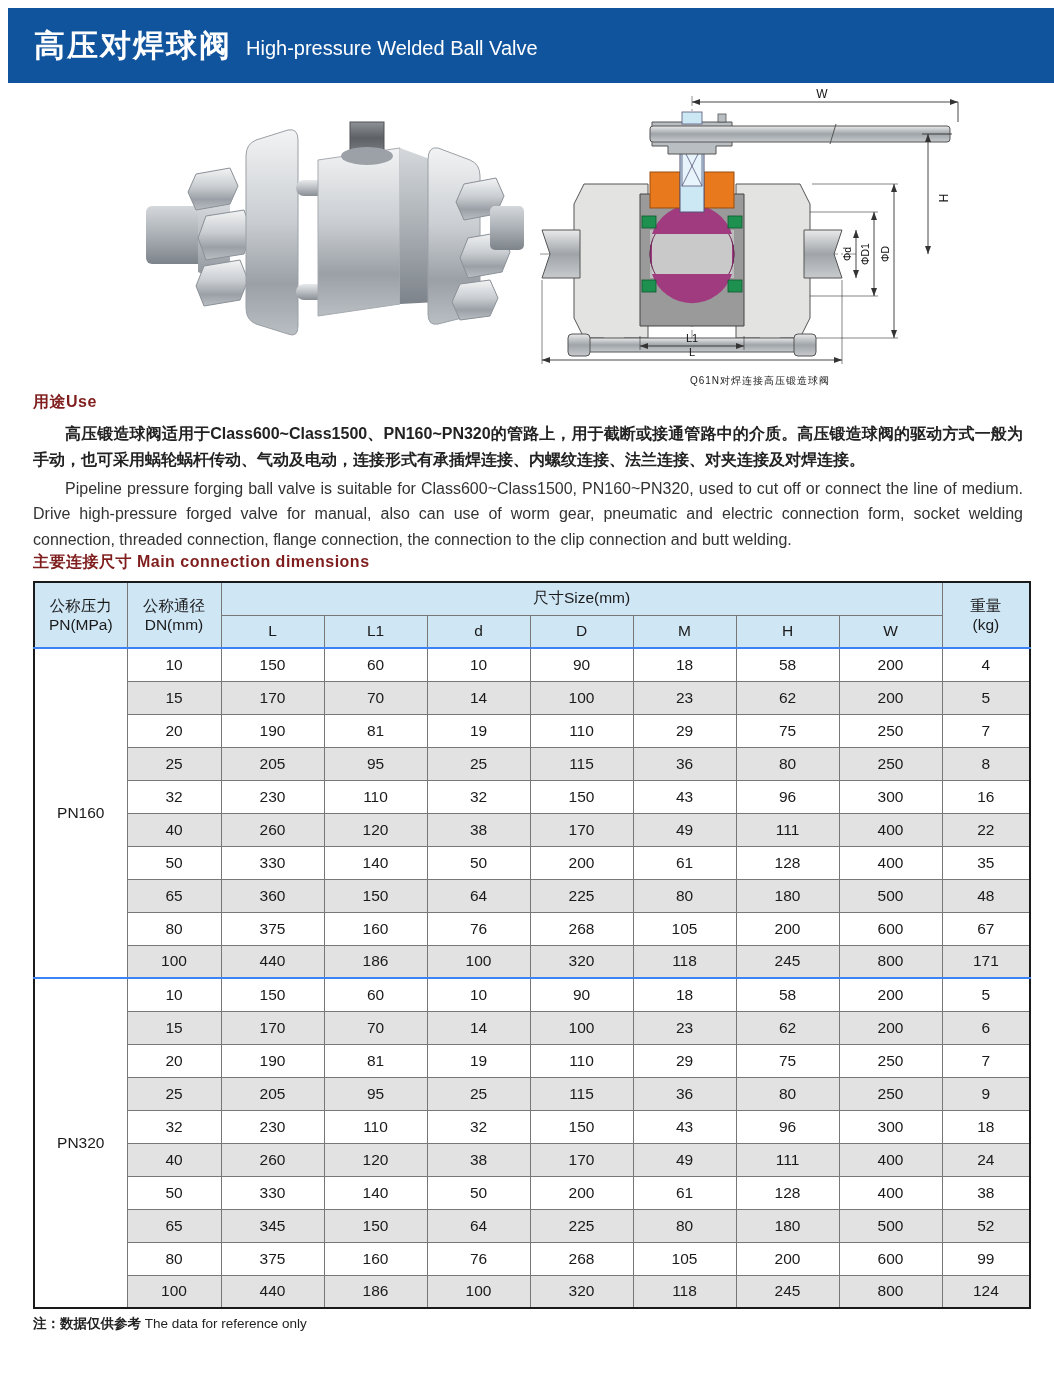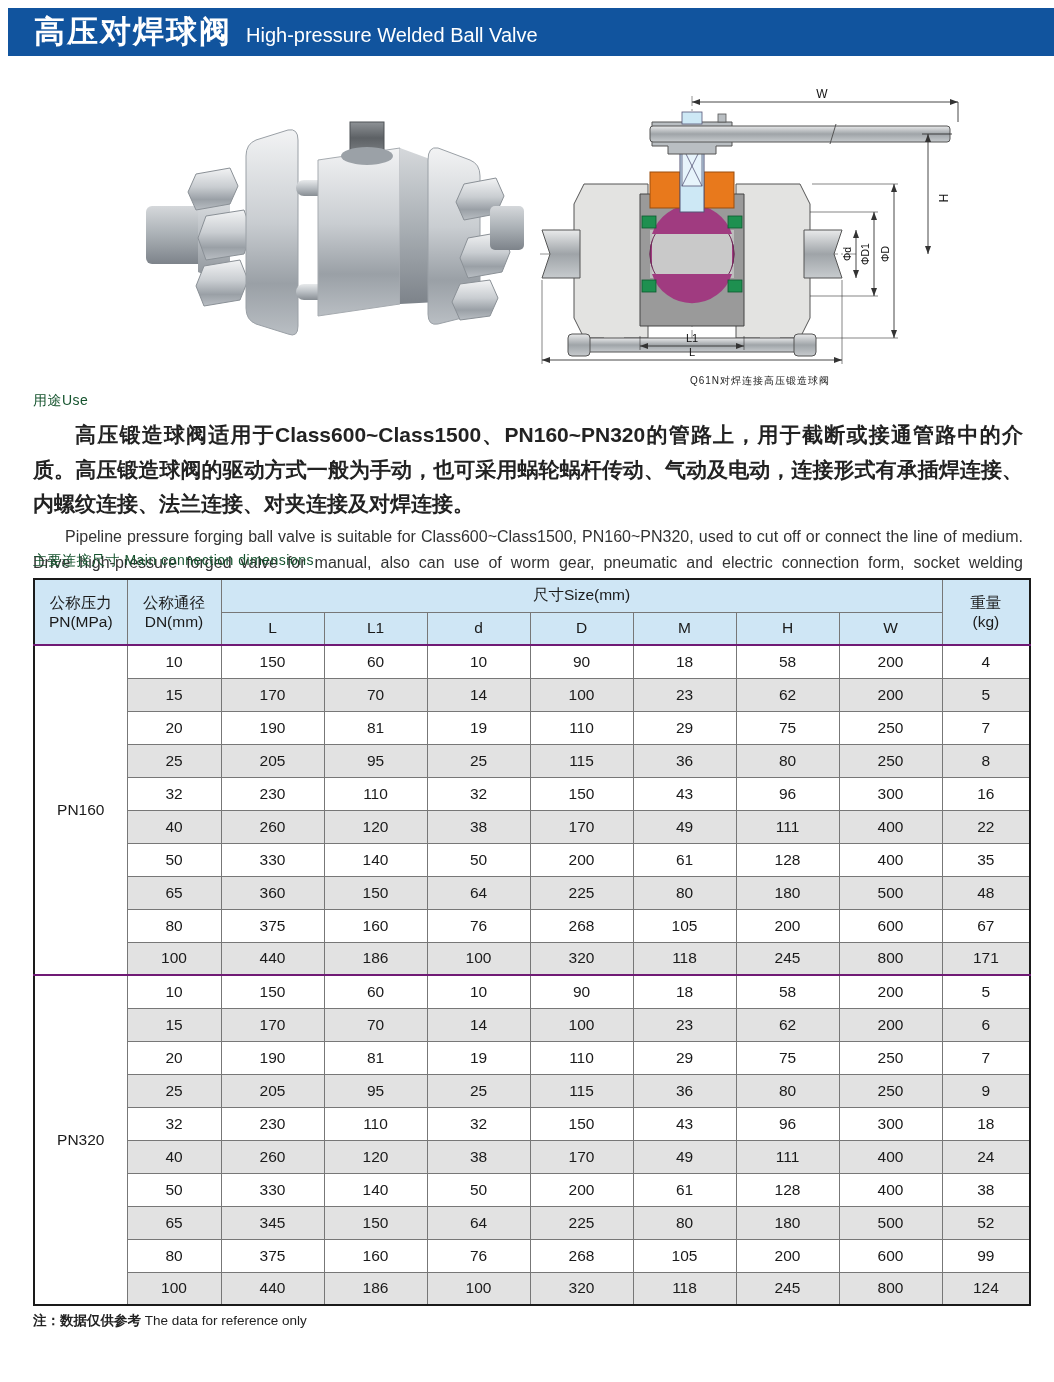--- a/index.html
+++ b/index.html
@@ -5,21 +5,21 @@
   * { margin:0; padding:0; box-sizing:border-box; }
   html,body { background:#ffffff; }
   body {
     width:1054px; height:1382px;
     font-family:"Liberation Sans","DejaVu Sans",sans-serif;
     color:#1a1a1a;
     position:relative;
     overflow:hidden;
   }
   .title-bar {
-    position:absolute; top:8px; left:8px; right:0; height:48px;
+    position:absolute; top:8px; left:8px; right:0; height:75px;
     background:#11549e;
     display:flex; align-items:center;
     padding-left:26px;
   }
   .title-cn {
     color:#ffffff; font-size:31px; font-weight:bold; letter-spacing:2px;
   }
   .title-en {
     color:#ffffff; font-size:20px; margin-left:14px; padding-top:6px;
   }
@@ -27,23 +27,23 @@
     position:absolute; top:88px; left:33px; right:33px; height:300px;
     display:flex; justify-content:flex-start;
   }
   .photo-wrap { margin-left:105px; width:392px; height:288px; }
   .diagram-wrap { margin-left:10px; width:440px; height:300px; position:relative; }
   .diagram-caption {
     position:absolute; bottom:0; left:0; width:100%;
     text-align:center; font-size:10px; color:#222; letter-spacing:1px;
   }
   .use-section { position:absolute; top:392px; left:33px; right:31px; }
-  .sec-heading { font-size:14px; font-weight:normal; color:#14532d; margin-bottom:8px; letter-spacing:0.5px; }
+  .sec-heading { font-size:16px; font-weight:bold; color:#7f1d1d; margin-bottom:8px; letter-spacing:0.5px; }
   .para-cn {
-    font-size:21px; font-weight:600; color:#222;
+    font-size:16px; font-weight:600; color:#222;
     line-height:1.65; text-indent:2em; text-align:justify;
   }
   .para-en {
     font-size:16px; color:#333;
     line-height:1.6; text-indent:2em; text-align:justify; margin-top:2px;
   }
   .dim-section { position:absolute; top:552px; left:33px; right:31px; }
   table.dims {
     border-collapse:collapse; width:100%;
     margin-top:8px;
@@ -56,21 +56,21 @@
     height:33px; font-weight:normal;
   }
   table.dims { border:2px solid #1a1a1a; }
   thead th { background:#cfe6f5; font-size:15.5px; border:1px solid #555; }
   thead .hd-2line { line-height:1.25; }
   col.c-pn { width:93px; } col.c-dn { width:94px; }
   col.c-size { width:103px; }
   col.c-wt { width:88px; }
   td.thick-r, th.thick-r { border-right:2px solid #1a1a1a; }
   tr.alt td { background:#e2e2e2; }
-  tr.group-start td { border-top:2px solid #701a75; }
+  tr.group-start td { border-top:2px solid #3b82f6; }
   td.pn-cell { background:#ffffff !important; font-size:16px; }
   .footnote { margin-top:6px; font-size:13.5px; color:#222; }
   .footnote .fn-cn { font-weight:bold; }
   svg text { font-family:"Liberation Sans","DejaVu Sans",sans-serif; }
 </style>
 </head>
 <body>
 
 <div class="title-bar">
   <span class="title-cn">高压对焊球阀</span>

